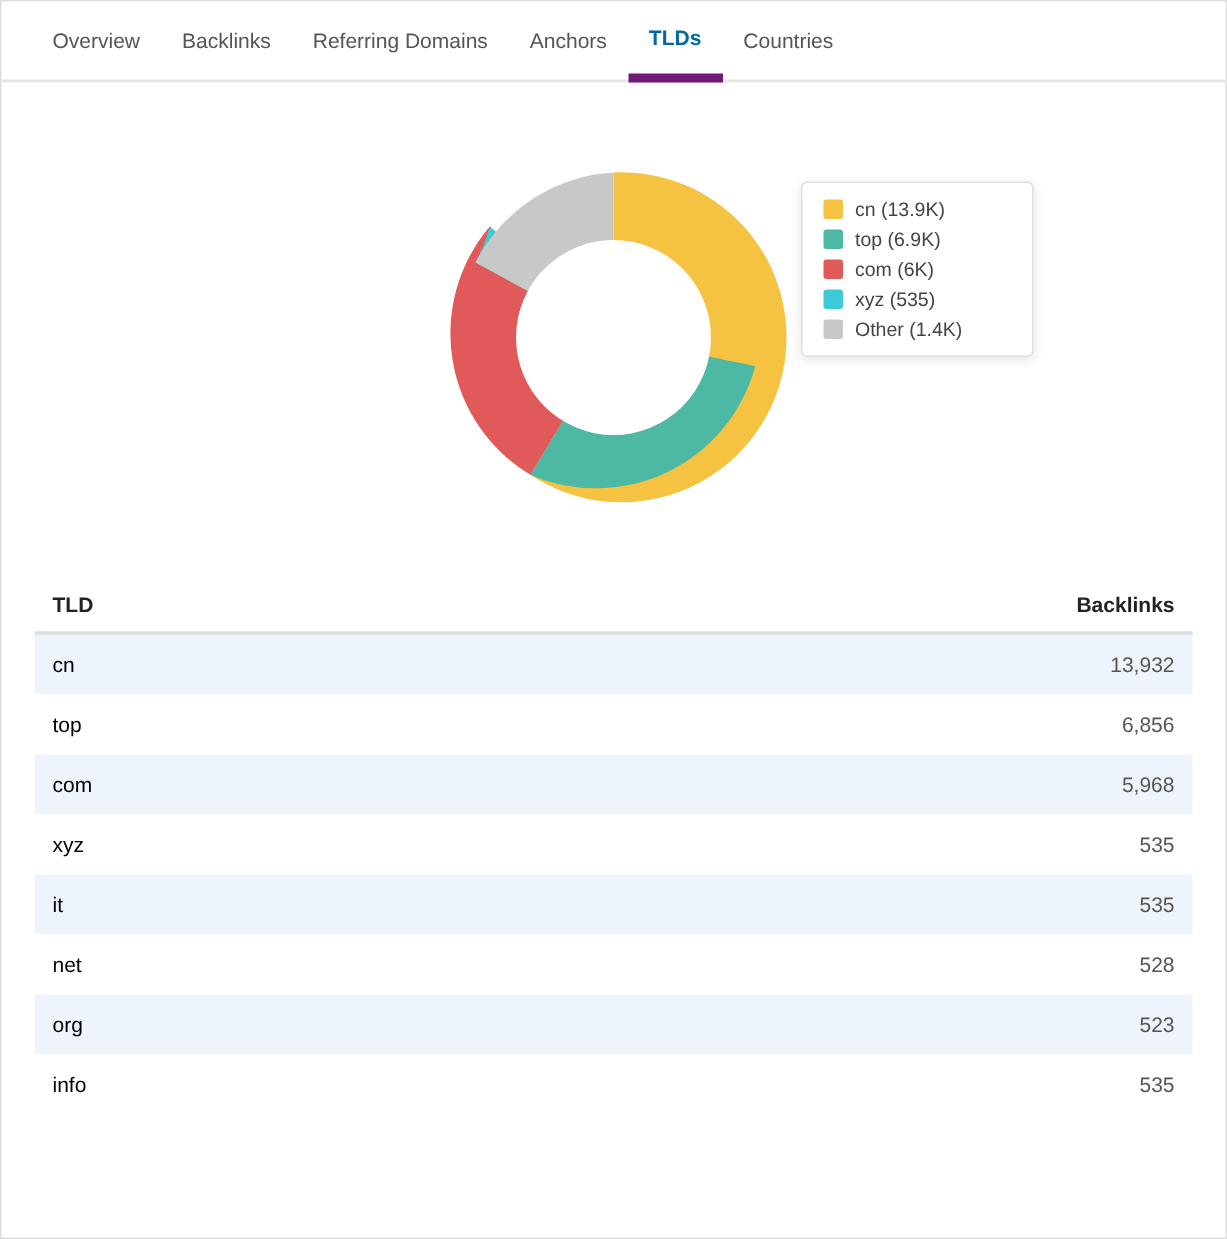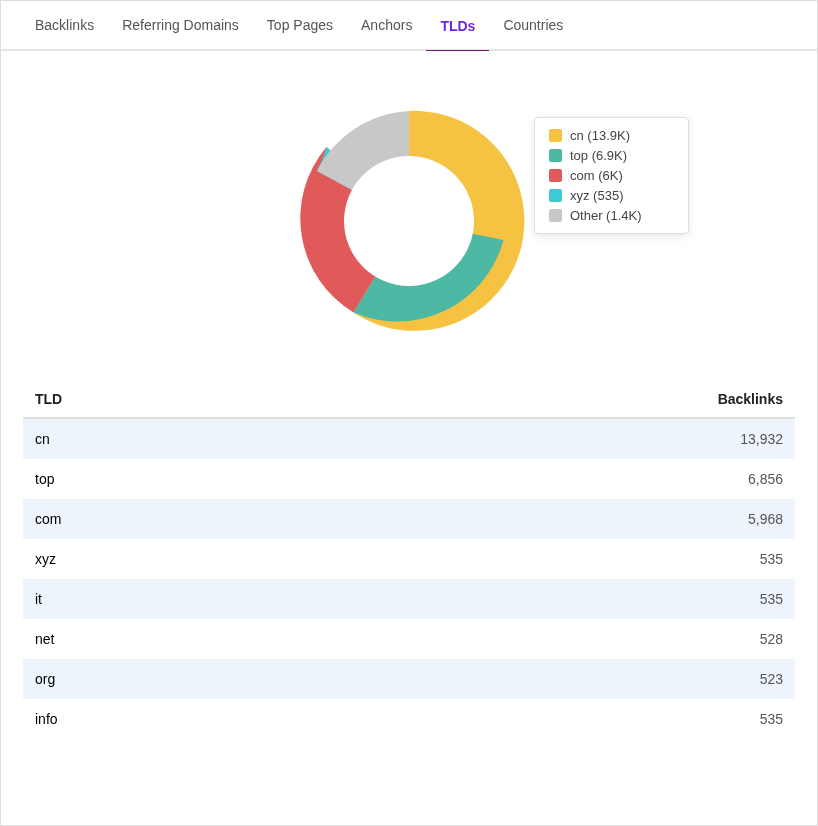--- a/index.html
+++ b/index.html
@@ -24,22 +24,22 @@
       padding: 16px 14px;
       font-size: 14px;
       color: #555;
       cursor: pointer;
       white-space: nowrap;
       text-decoration: none;
       border-bottom: 2px solid transparent;
       margin-bottom: -2px;
     }
     .nav-tab.active {
-      color: #6d28d9;
-      border-bottom: 1px solid #701a75;
+      color: #0369a1;
+      border-bottom: 6px solid #701a75;
       font-weight: 600;
     }
 
     
     .chart-area {
       display: flex;
       justify-content: center;
       align-items: center;
       padding: 40px 20px 20px;
       position: relative;
@@ -118,23 +118,23 @@
     }
     .data-table td.right {
       text-align: right;
       color: #555;
     }
   </style>
 </head>
 <body>
 
 <nav class="nav-tabs">
+<a class="nav-tab">Overview</a>
     <a class="nav-tab">Backlinks</a>
     <a class="nav-tab">Referring Domains</a>
-    <a class="nav-tab">Top Pages</a>
     <a class="nav-tab">Anchors</a>
     <a class="nav-tab active">TLDs</a>
     <a class="nav-tab">Countries</a>
   </nav>
 
 <div class="chart-area">
   <div class="donut-container">
     <svg viewBox="0 0 260 260">
 
       <path d="M130,130 L130,20 A110,110 0 1,1 74.5,221.5 Z" fill="#f5c242"></path>

